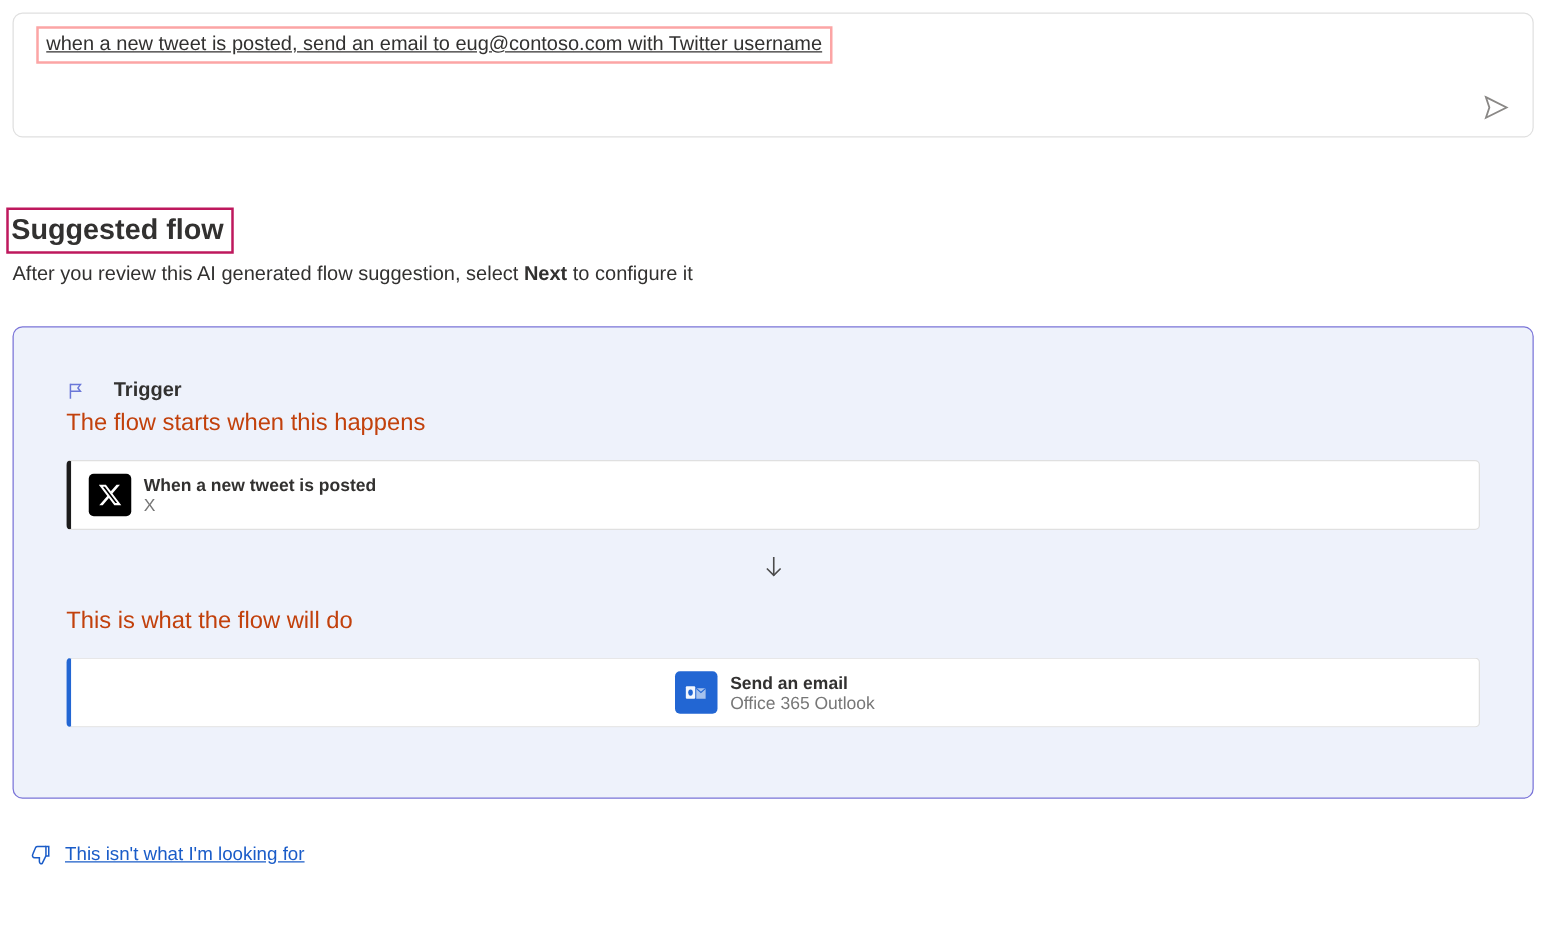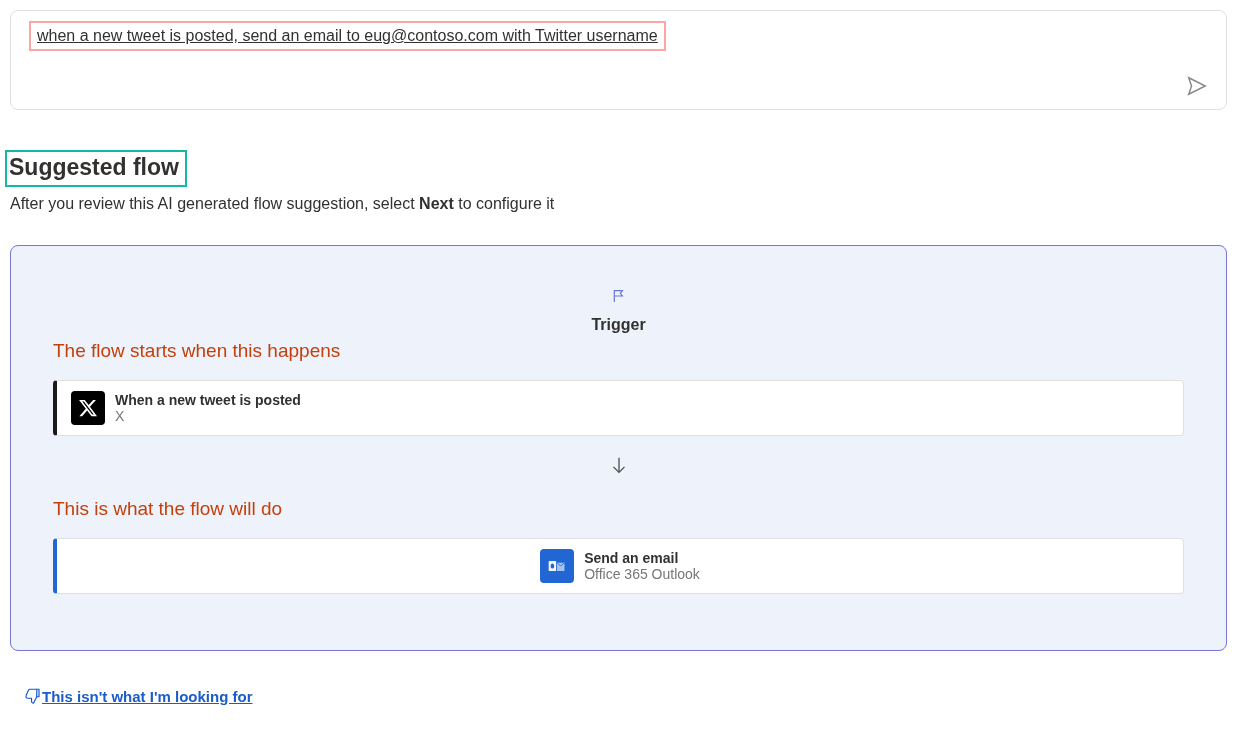--- a/index.html
+++ b/index.html
@@ -31,24 +31,25 @@
       position: absolute;
       right: 18px;
       bottom: 12px;
       cursor: pointer;
       color: #8a8886;
       width: 22px;
       height: 22px;
     }
     .heading-wrap {
       display: inline-block;
-      border: 2px solid #14b8a6;
+      border: 2px solid #be185d;
       padding: 2px 6px 4px 2px;
       margin-left: -5px;
       margin-bottom: 8px;
+      margin-top: 16px;
     }
     .heading-wrap h2 {
       font-size: 23px;
       font-weight: 600;
       color: #323130;
     }
     .subtext {
       font-size: 16px;
       color: #323130;
       margin-bottom: 32px;
@@ -57,23 +58,22 @@
     .flow-panel {
       background: #eef2fb;
       border: 1px solid #7a74d8;
       border-radius: 8px;
       padding: 42px 42px 56px 42px;
       margin-bottom: 36px;
     }
     .section-header {
       display: flex;
       align-items: center;
-      gap: 12px;
+      gap: 22px;
       margin-bottom: 6px;
-      flex-direction: column;
     }
     .section-header .label {
       font-size: 16px;
       font-weight: 600;
       color: #323130;
     }
     .section-desc {
       font-size: 19px;
       color: #c2410c;
       margin-bottom: 18px;
@@ -113,23 +113,23 @@
       color: #777;
     }
     .arrow-down {
       display: flex;
       justify-content: center;
       margin: 18px 0 22px 0;
       color: #4b4b4b;
     }
     .feedback {
       display: flex;
-      align-items: center;
+      align-items: flex-start;
+      gap: 10px;
       margin-left: 14px;
-      font-weight: bold;
     }
     .feedback-link {
       color: #1a5cc8;
       font-size: 15px;
       text-decoration: underline;
       cursor: pointer;
     }
     .thumb-icon { color: #1a5cc8; }
     svg { display: block; }
     .flag-icon { color: #6a77d8; }

